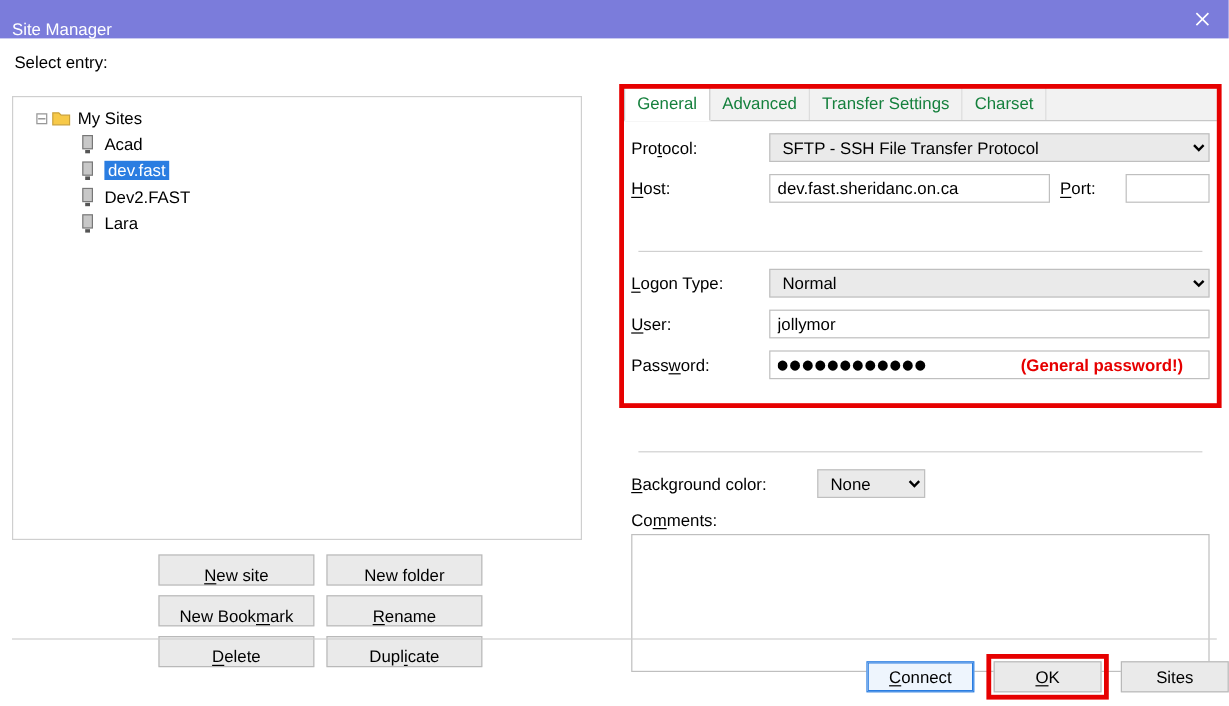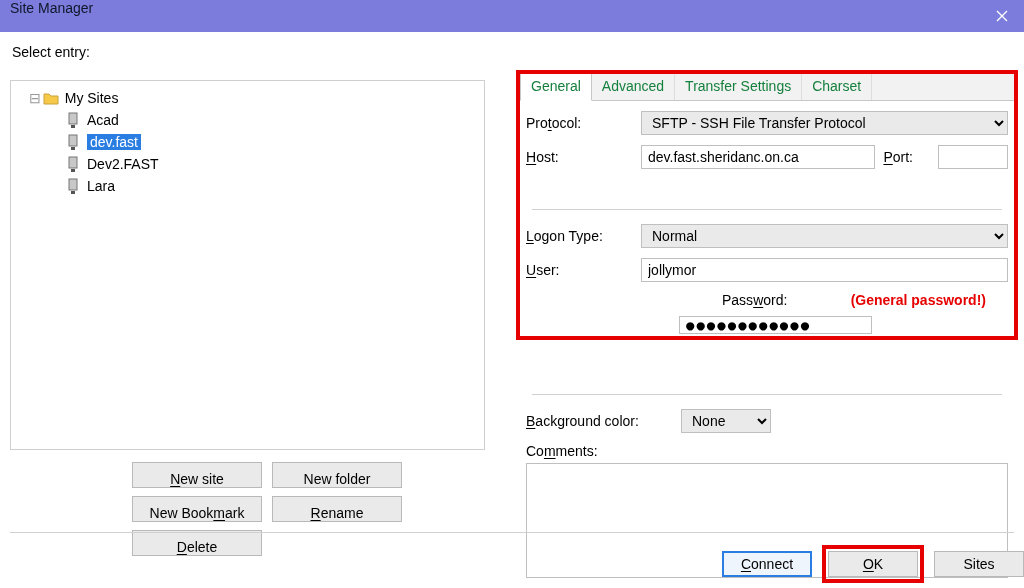--- a/index.html
+++ b/index.html
@@ -1,18 +1,18 @@
 <!DOCTYPE html>
 <html><head>
 <meta charset="utf-8">
 <style>
   * { box-sizing: border-box; font-family: "Segoe UI", Tahoma, sans-serif; font-size: 14px; }
   body { margin: 0; width: 1024px; height: 588px; background: #fff; overflow: hidden; }
 
-  .titlebar { height: 32px; background: #7b7cdb; display: flex; align-items: flex-start; justify-content: space-between; padding: 0 0 0 10px; color: #0f172a; }
+  .titlebar { height: 32px; background: #7b7cdb; display: flex; align-items: flex-end; justify-content: space-between; padding: 0 0 0 10px; color: #ffffff; }
   .titlebar-title { flex: 1; }
   .titlebar-close { width: 44px; height: 32px; display: flex; align-items: center; justify-content: center; color: #fff; }
 
   .main { position: absolute; top: 32px; left: 0; right: 0; bottom: 50px; padding: 8px 10px 10px 10px; }
 
   .label-select { display:block; margin: 4px 0 4px 2px; }
 
   .tree-panel { position:absolute; top: 48px; left: 10px; width: 475px; height: 370px; border: 1px solid #cfcfcf; background: #fff; padding: 6px 4px; }
   .tree-row { display:flex; align-items:center; height:22px; }
   .tree-indent-1 { padding-left: 14px; }
@@ -141,20 +141,23 @@
           <span>New Book<span class="ul">m</span>ark</span>
         </div>
       <div class="small-btn">
           <span><span class="ul">R</span>ename</span>
         </div>
     </div>
     <div class="row">
       <div class="small-btn">
           <span><span class="ul">D</span>elete</span>
         </div>
+      <div class="small-btn">
+          <span>Dupl<span class="ul">i</span>cate</span>
+        </div>
     </div>
   </div>
 
   <div class="right-panel">
     <div class="red-box-1"></div>
     <div class="tabs">
       <div class="tab active">General</div>
       <div class="tab">Advanced</div>
       <div class="tab">Transfer Settings</div>
       <div class="tab">Charset</div>
@@ -175,21 +178,21 @@
       <hr class="hr">
 
       <div class="f-row">
         <span class="f-label"><span class="ul">L</span>ogon Type:</span>
         <select class="full-select"><option>Normal</option></select>
       </div>
       <div class="f-row">
         <span class="f-label"><span class="ul">U</span>ser:</span>
         <input class="user-input" type="text" value="jollymor" style="">
       </div>
-      <div class="f-row" style="position:relative;flex-direction:column;">
+      <div class="f-row" style="position:relative;">
         <span class="f-label">Pass<span class="ul">w</span>ord:</span>
         <input class="pw-input" type="text" style="font-family: monospace; letter-spacing: 2px;" value="●●●●●●●●●●●●">
         <span class="pw-annot">(General password!)</span>
       </div>
 
       <hr class="hr2" style="margin-top:60px;">
 
       <div class="f-row">
         <span style="width:130px;"><span class="ul">B</span>ackground color:</span>
         <select class="bgcolor-select"><option>None</option></select>

